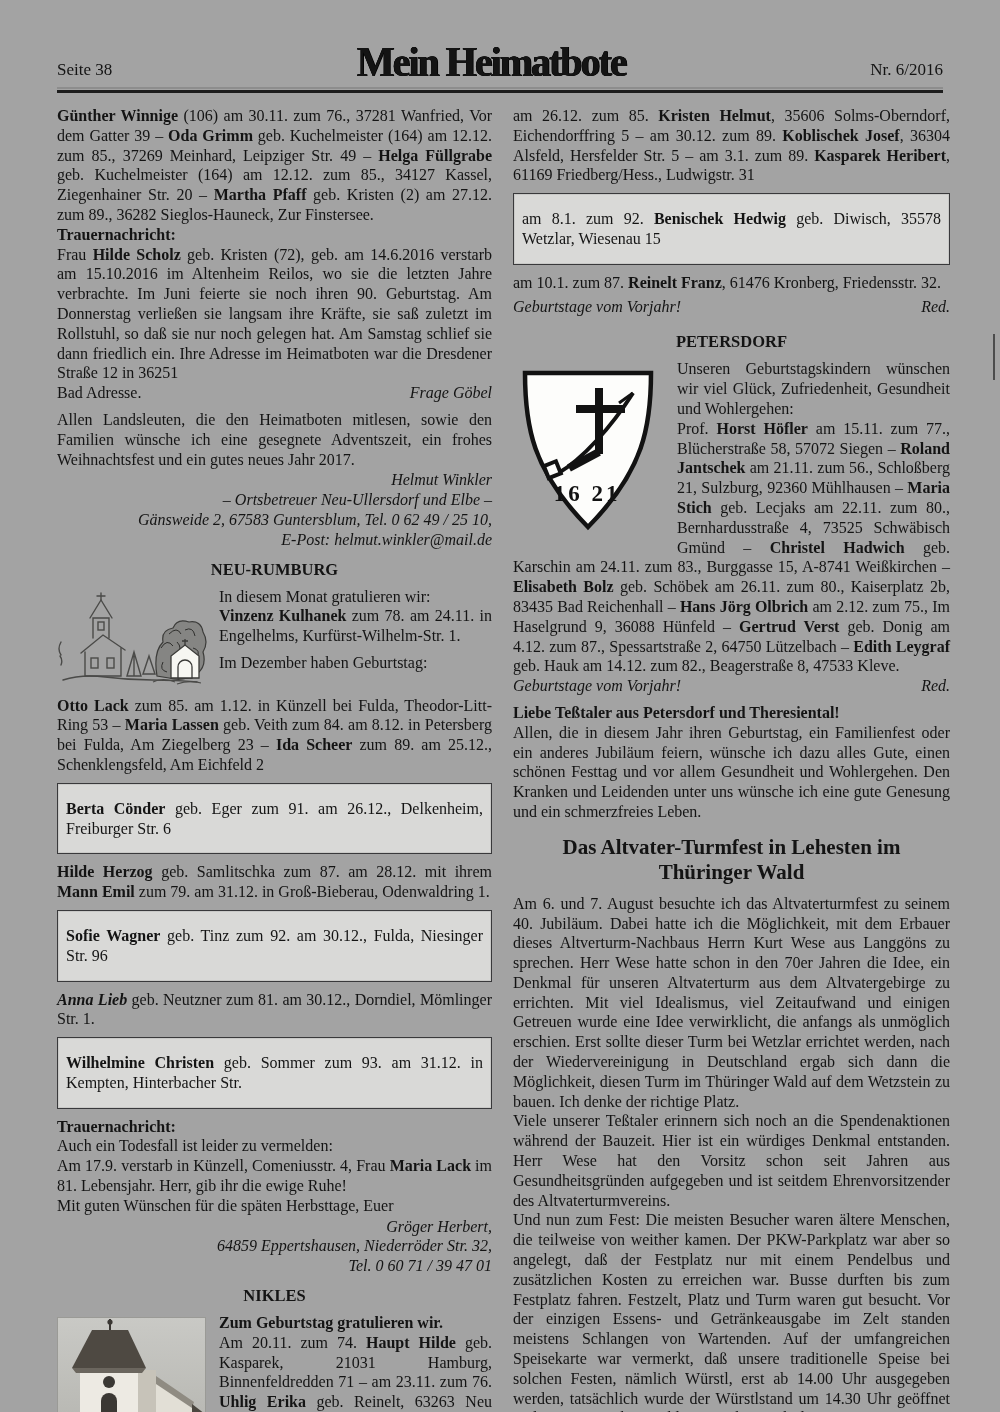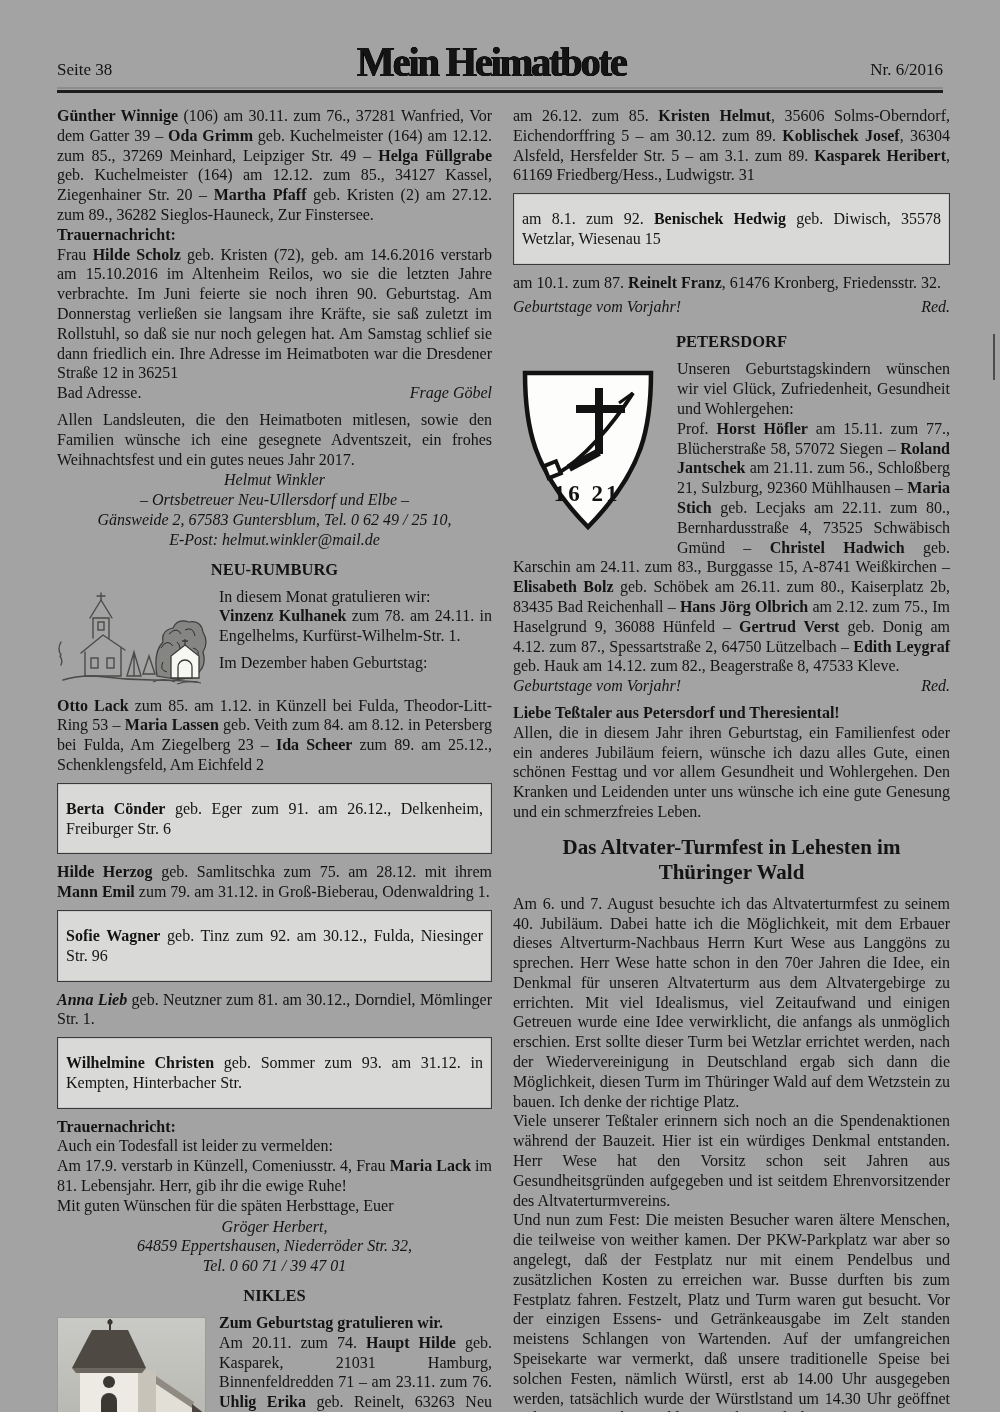--- a/index.html
+++ b/index.html
@@ -22,21 +22,21 @@
   
   .columns{display:flex;gap:21px;margin:13px 57px 0 57px;}
   .col{width:435px;flex:0 0 435px;}
   .col.right{flex:0 0 437px;width:437px;}
   p{margin:0;font-size:16px;line-height:19.8px;text-align:justify;hyphens:auto;-webkit-hyphens:auto;}
   .mt{margin-top:7px;}
   .mts{margin-top:4px;}
   .b{font-weight:bold;}
   .it{font-style:italic;}
   .center-head{font-size:16.5px;font-weight:bold;text-align:center;margin:10px 0 7px 0;line-height:20px;}
-  .sig-block{font-size:16px;line-height:19.8px;text-align:center;font-style:italic;margin:1px 0 7px 0;}
+  .sig-block{font-size:16px;line-height:19.8px;text-align:right;font-style:italic;margin:1px 0 7px 0;}
   .flexline{display:flex;justify-content:space-between;font-size:16px;line-height:19.8px;}
   .graybox{
     background:#d9d9d7;border:1.5px solid #39393b;padding:15px 8px;margin:8px 0;
     font-size:16px;line-height:19.8px;text-align:justify;box-shadow:0 0 0 1px #c9c9c7 inset;
   }
   .clear{clear:left;}
   .article-title{
     font-size:21px;font-weight:bold;text-align:center;line-height:25px;margin:13px 24px 9px 24px;
   }
   
@@ -110,21 +110,21 @@
       </svg>
 
       <p>In diesem Monat gratulieren wir:</p>
       <p><span style="font-weight: bold;">Vinzenz Kulhanek</span><span> zum 78. am 24.11. in Engelhelms, Kurfürst-Wilhelm-Str. 1.</span></p>
       <p class="mt">Im Dezember haben Geburtstag:</p>
 
       <p class="clear mts"><span style="font-weight: bold;">Otto Lack</span><span> zum 85. am 1.12. in Künzell bei Fulda, Theodor-Litt-Ring 53 – </span><span style="font-weight: bold;">Maria Lassen</span><span> geb. Veith zum 84. am 8.12. in Petersberg bei Fulda, Am Ziegelberg 23 – </span><span style="font-weight: bold;">Ida Scheer</span><span> zum 89. am 25.12., Schenklengsfeld, Am Eichfeld 2</span></p>
 
       <div class="graybox"><span style="font-weight: bold;">Berta Cönder</span><span> geb. Eger zum 91. am 26.12., Delkenheim, Freiburger Str. 6</span></div>
 
-      <p><span style="font-weight: bold;">Hilde Herzog</span><span> geb. Samlitschka zum 75. am 28.12. mit ihrem </span><span style="font-weight: bold;">Mann Emil</span><span> zum 79. am 31.12. in Groß-Bieberau, Odenwaldring 1.</span></p>
+      <p><span style="font-weight: bold;">Hilde Herzog</span><span> geb. Samlitschka zum 87. am 28.12. mit ihrem </span><span style="font-weight: bold;">Mann Emil</span><span> zum 79. am 31.12. in Groß-Bieberau, Odenwaldring 1.</span></p>
 
       <div class="graybox"><span style="font-weight: bold;">Sofie Wagner</span><span> geb. Tinz zum 92. am 30.12., Fulda, Niesinger Str. 96</span></div>
 
       <p><span style="font-weight: bold; font-style: italic;">Anna Lieb</span><span> geb. Neutzner zum 81. am 30.12., Dorndiel, Mömlinger Str. 1.</span></p>
 
       <div class="graybox"><span style="font-weight: bold;">Wilhelmine Christen</span><span> geb. Sommer zum 93. am 31.12. in Kempten, Hinterbacher Str.</span></div>
 
       <p class="b">Trauernachricht:</p>
       <p>Auch ein Todesfall ist leider zu vermelden:</p>
       <p><span>Am 17.9. verstarb in Künzell, Comeniusstr. 4, Frau </span><span style="font-weight: bold;">Maria Lack</span><span> im 81. Lebensjahr. Herr, gib ihr die ewige Ruhe!</span></p>

